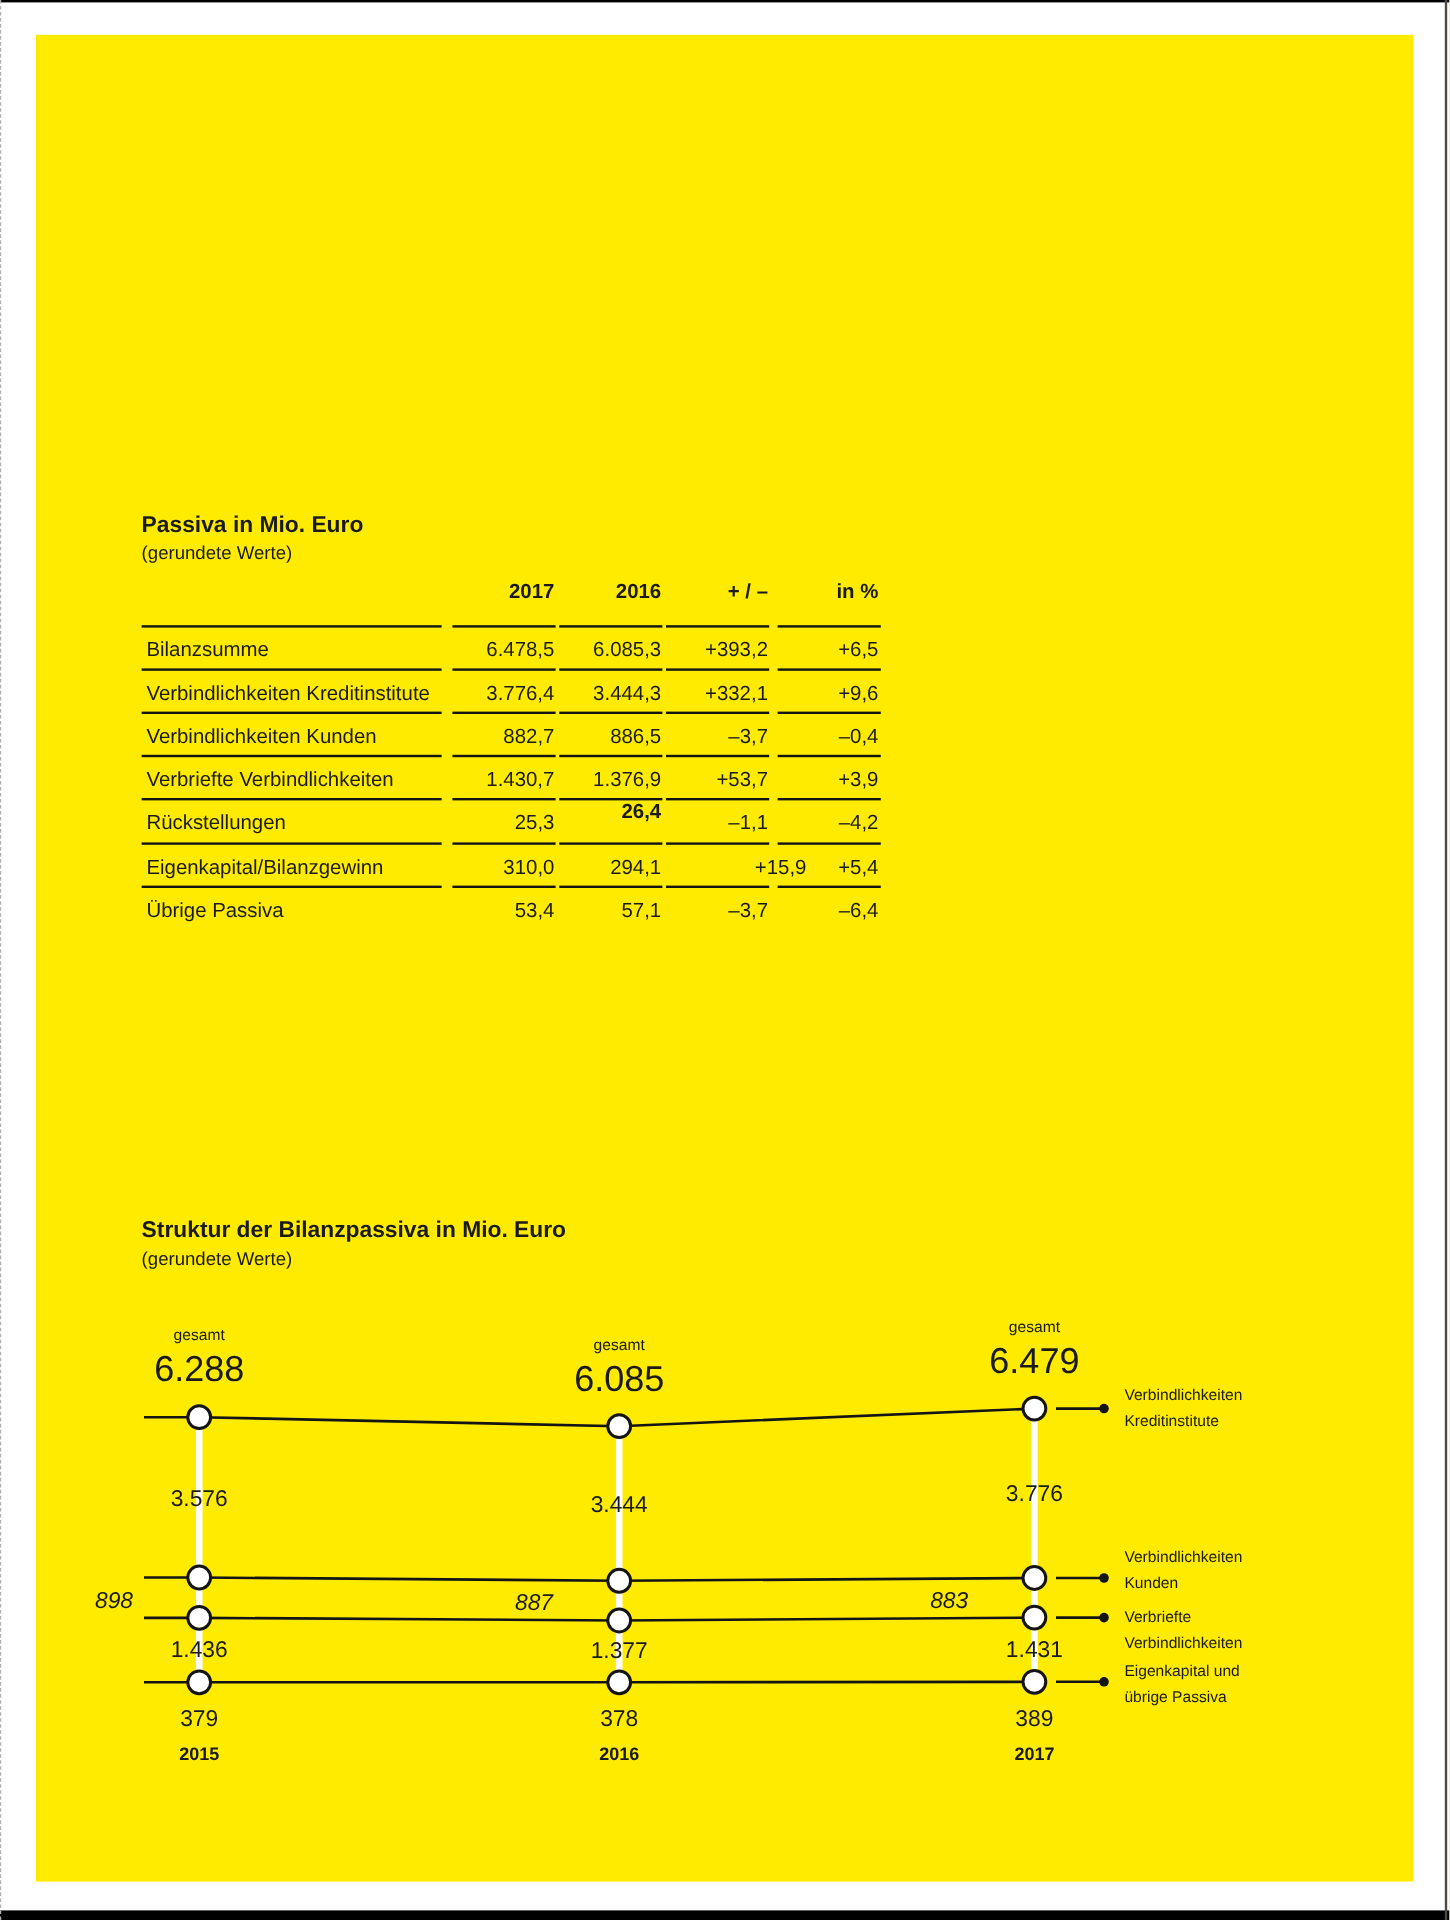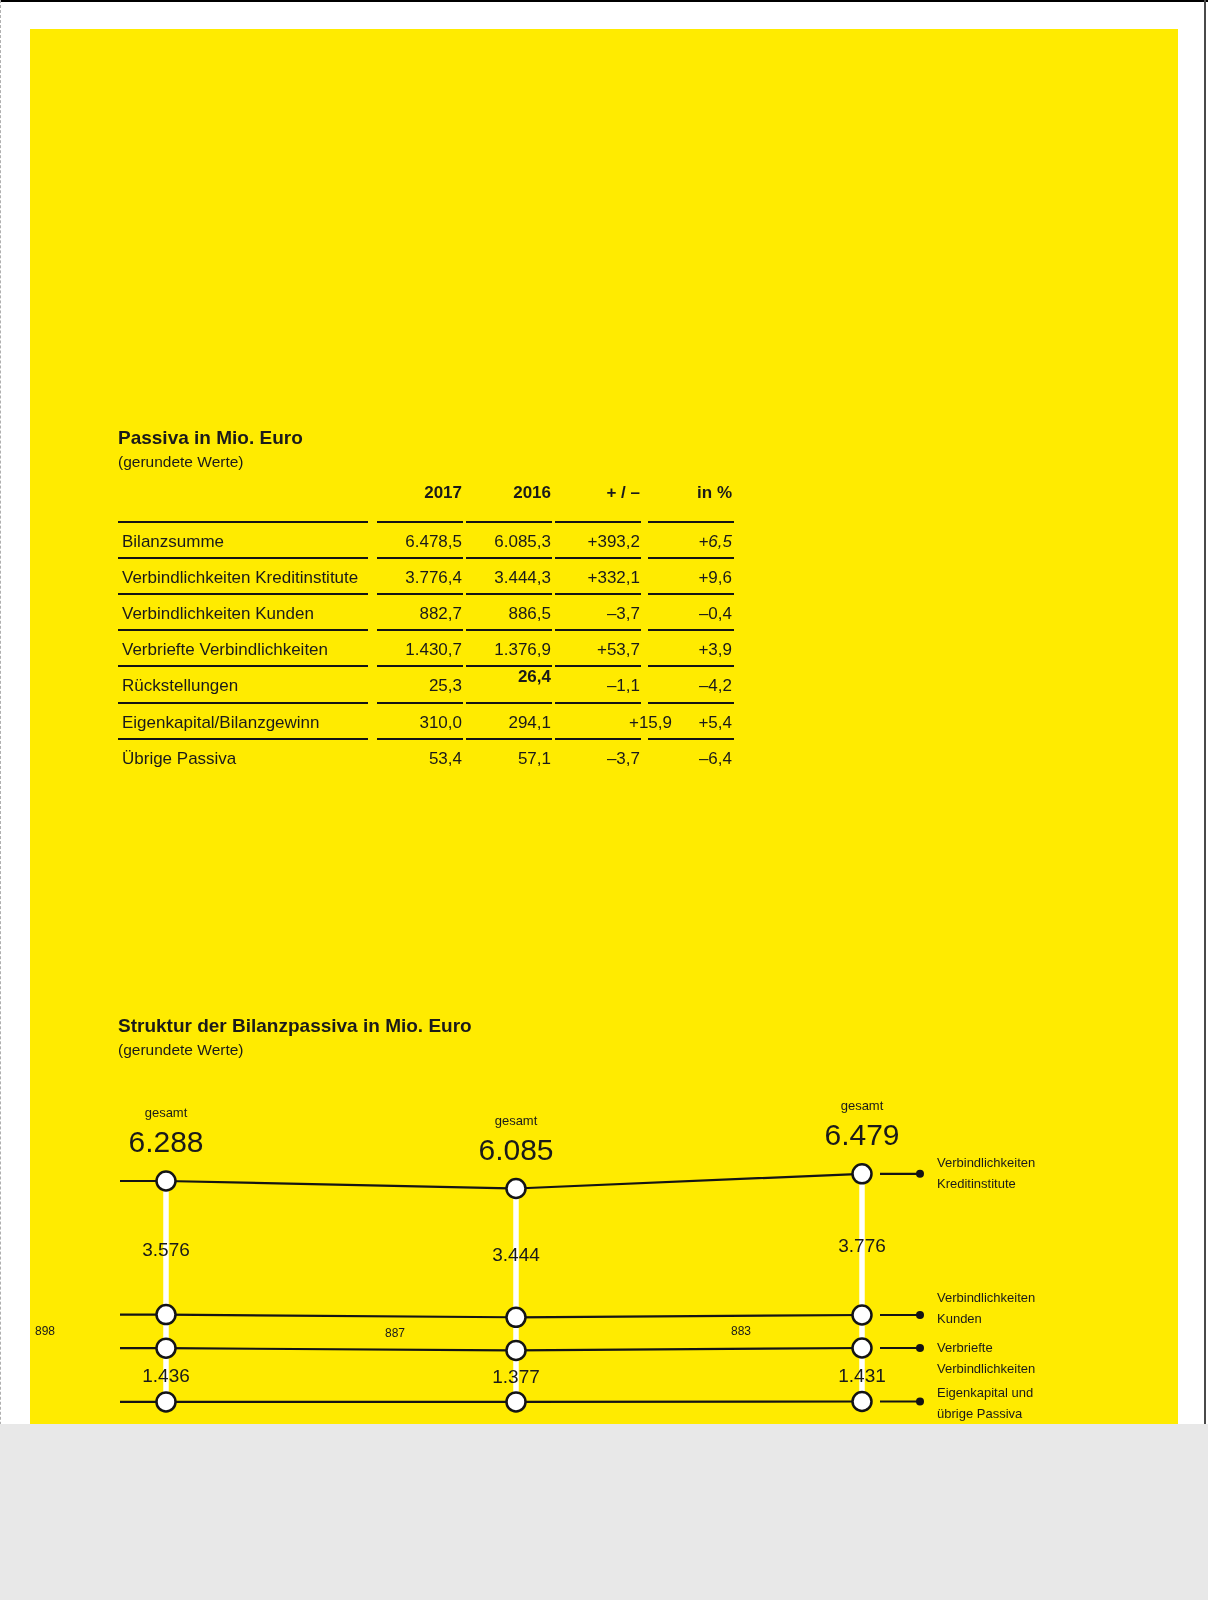--- a/index.html
+++ b/index.html
@@ -1,17 +1,17 @@
 <!DOCTYPE html>
 <html><head>
 <meta charset="utf-8">
 <style>
   html,body { margin:0; padding:0; background:#e8e8e8; }
   .page {
-    position:relative; width:1208px; height:1424px; background:#ffffff;
+    position:relative; width:1208px; height:1600px; background:#ffffff;
     font-family:"Liberation Sans", sans-serif; color:#1a1a1a; overflow:hidden;
     margin:0 auto;
   }
   .edge-top    { position:absolute; left:0; top:0; width:1208px; height:2px; background:#000; }
   .edge-bottom { position:absolute; left:0; top:1592px; width:1208px; height:8px; background:#000; }
   .edge-left   { position:absolute; left:0; top:0; height:1600px; width:0; border-left:1px dashed #b0b0b0; }
   .edge-right  { position:absolute; left:1204px; top:0; width:2px; height:1600px; background:#4a4a4a; }
   .sheet { position:absolute; left:30px; top:29px; width:1148px; height:1539px; background:#FFEB00; }
 
   .block-title    { position:absolute; margin:0; font-size:19px; font-weight:bold; letter-spacing:0; }
@@ -23,21 +23,21 @@
 
   .th   { position:absolute; top:483px; width:120px; text-align:right; font-size:17px; font-weight:bold; }
   .rule { position:absolute; height:2px; background:#141414; }
   .td-label { position:absolute; font-size:17px; white-space:nowrap; }
   .td-num   { position:absolute; width:120px; text-align:right; font-size:17px; }
 
   #chart-svg { position:absolute; left:0; top:0; pointer-events:none; }
   .c-gesamt    { position:absolute; width:120px; text-align:center; font-size:13px; }
   .c-total     { position:absolute; width:200px; text-align:center; font-size:30px; }
   .c-val       { position:absolute; width:140px; text-align:center; font-size:19px; }
-  .c-val-right { position:absolute; width:120px; text-align:left;  font-size:12px; }
+  .c-val-right { position:absolute; width:120px; text-align:center;  font-size:19px;font-style:italic; }
   .c-year      { position:absolute; width:140px; text-align:center; font-size:15px; font-weight:bold; }
   .legend-item { position:absolute; left:937px; font-size:13px; line-height:21px; }
 </style>
 </head>
 <body>
 
 <div class="page">
   <div class="edge-top"></div>
   <div class="edge-bottom"></div>
   <div class="edge-left"></div>
@@ -56,21 +56,21 @@
     <div id="table-rows">
         <div class="rule" style="left: 118px; width: 250px; top: 520.5px;"></div>
         <div class="rule" style="left: 377px; width: 86px; top: 520.5px;"></div>
         <div class="rule" style="left: 466px; width: 86px; top: 520.5px;"></div>
         <div class="rule" style="left: 555px; width: 86px; top: 520.5px;"></div>
         <div class="rule" style="left: 648px; width: 86px; top: 520.5px;"></div>
         <div class="td-label" style="left: 122px; top: 531.5px;">Bilanzsumme</div>
         <div class="td-num" style="left: 342px; top: 531.5px;">6.478,5</div>
         <div class="td-num" style="left: 431px; top: 531.5px;">6.085,3</div>
         <div class="td-num" style="left: 520px; top: 531.5px;">+393,2</div>
-        <div class="td-num" style="left: 612px; top: 531.5px; font-style: italic;">+6,5</div>
+        <div class="td-num" style="left: 612px; top: 531.5px;">+6,5</div>
         <div class="rule" style="left: 118px; width: 250px; top: 556.7px;"></div>
         <div class="rule" style="left: 377px; width: 86px; top: 556.7px;"></div>
         <div class="rule" style="left: 466px; width: 86px; top: 556.7px;"></div>
         <div class="rule" style="left: 555px; width: 86px; top: 556.7px;"></div>
         <div class="rule" style="left: 648px; width: 86px; top: 556.7px;"></div>
         <div class="td-label" style="left: 122px; top: 567.7px;">Verbindlichkeiten Kreditinstitute</div>
         <div class="td-num" style="left: 342px; top: 567.7px; text-align: right;">3.776,4</div>
         <div class="td-num" style="left: 431px; top: 567.7px;">3.444,3</div>
         <div class="td-num" style="left: 520px; top: 567.7px;">+332,1</div>
         <div class="td-num" style="left: 612px; top: 567.7px;">+9,6</div>

